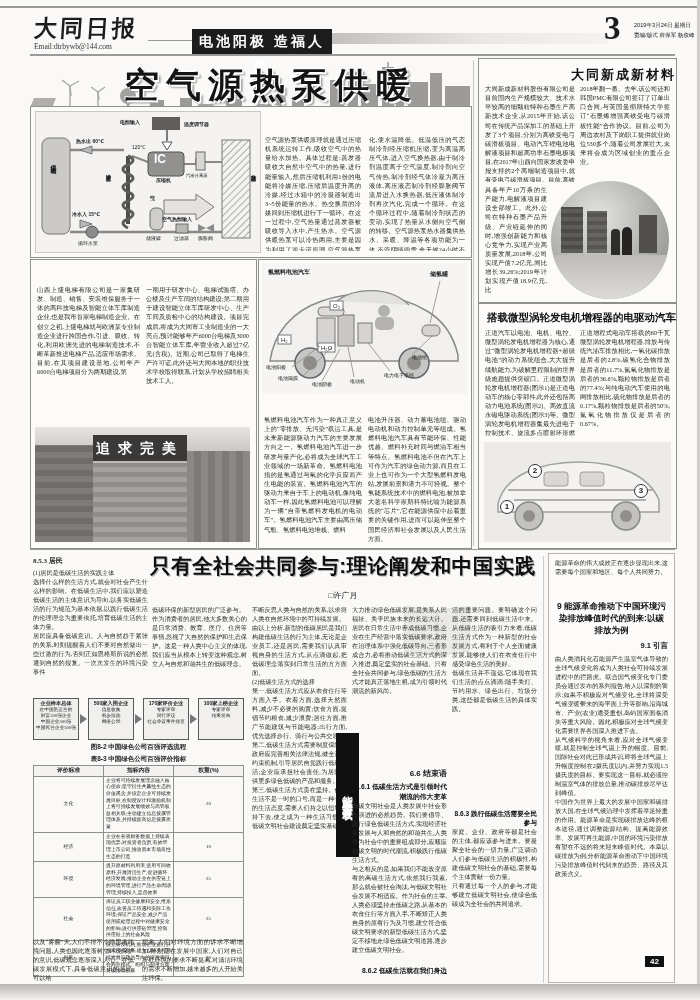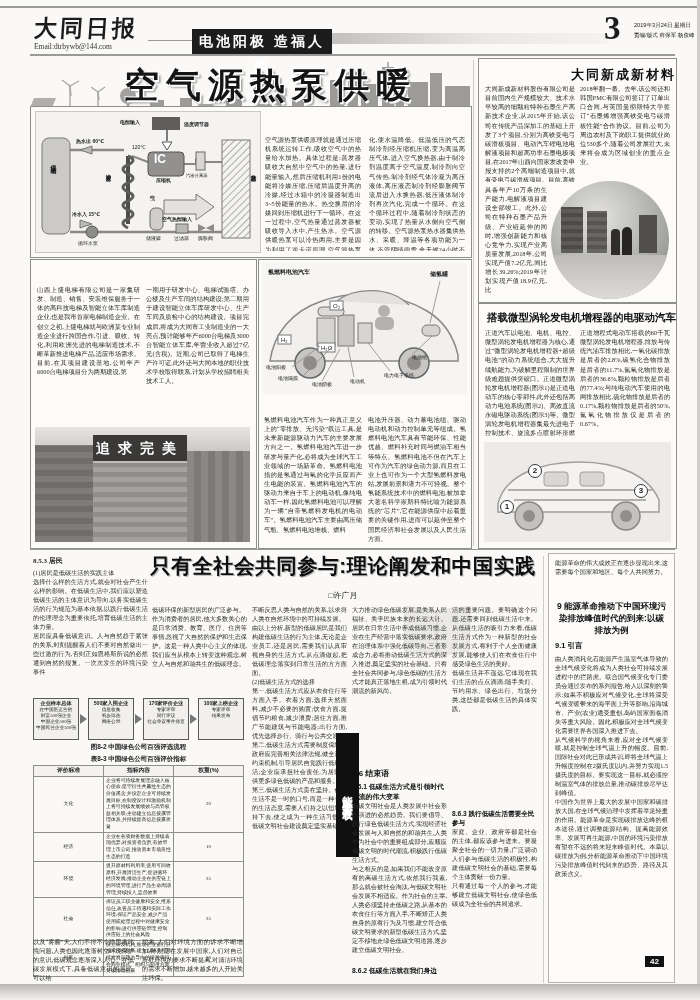--- a/index.html
+++ b/index.html
@@ -37,21 +37,21 @@
                background:radial-gradient(circle at 40% 30%,#e4e3e1,#8f8f8d 85%);}
   .badge{position:absolute;width:12px;height:12px;border:1.2px solid #333;border-radius:50%;background:#fff;
          font-size:8px;font-weight:bold;text-align:center;line-height:12px;
          font-family:"Liberation Sans","DejaVu Sans",sans-serif;}
   
   .bigtitle{position:absolute;left:150px;top:552px;width:386px;text-align:center;font-weight:bold;
             font-size:20.5px;letter-spacing:0.5px;color:#0e0e0e;text-shadow:1.2px 1.2px 0 #b9b8b6;
             font-family:"Liberation Sans","DejaVu Sans",sans-serif;}
   .author{position:absolute;left:150px;top:590px;width:386px;text-align:center;font-size:8px;color:#222;}
   .secthead{font-weight:bold;font-family:"Liberation Sans","DejaVu Sans",sans-serif;color:#111;
-            text-align:left;white-space:pre-line;}
+            text-align:right;white-space:pre-line;}
   .vbanner{position:absolute;left:336px;top:733px;width:23px;height:124px;background:#101010;color:#fff;
            writing-mode:vertical-rl;text-align:center;font-weight:bold;font-size:10.5px;letter-spacing:2px;
            font-family:"Liberation Sans","DejaVu Sans",sans-serif;line-height:23px;}
   
   .fcwrap{position:absolute;left:33px;top:698px;width:211px;height:42px;display:flex;align-items:stretch;}
   .fcbox{border:1px solid #5a5a58;background:#f1f0ee;width:46px;padding:1px;}
   .fct{font-weight:bold;font-size:5.2px;text-align:center;font-family:"Liberation Sans",sans-serif;}
   .fcb{font-size:4.7px;line-height:1.3;text-align:center;white-space:pre-line;}
   .fcarrow{width:0;height:0;border-top:5px solid transparent;border-bottom:5px solid transparent;
            border-left:7px solid #777;margin:auto 1px;}

